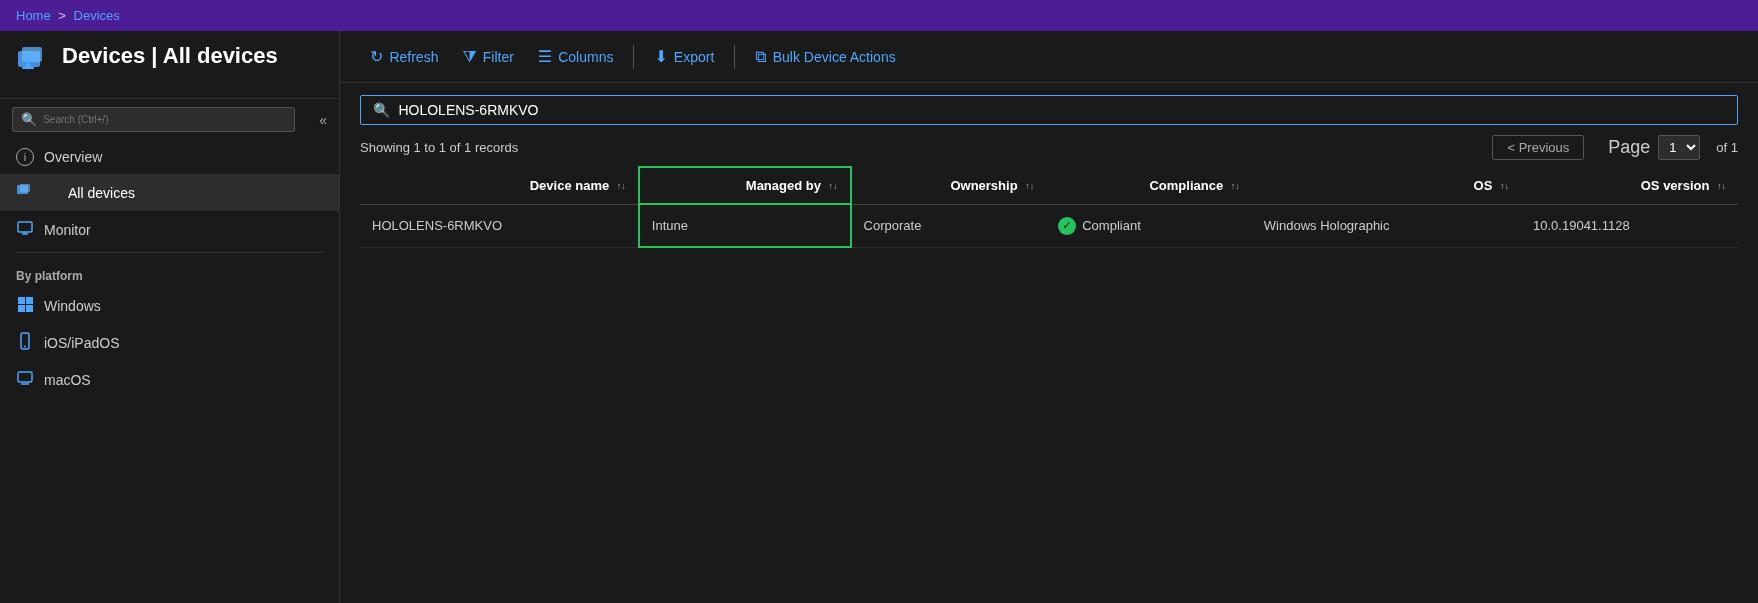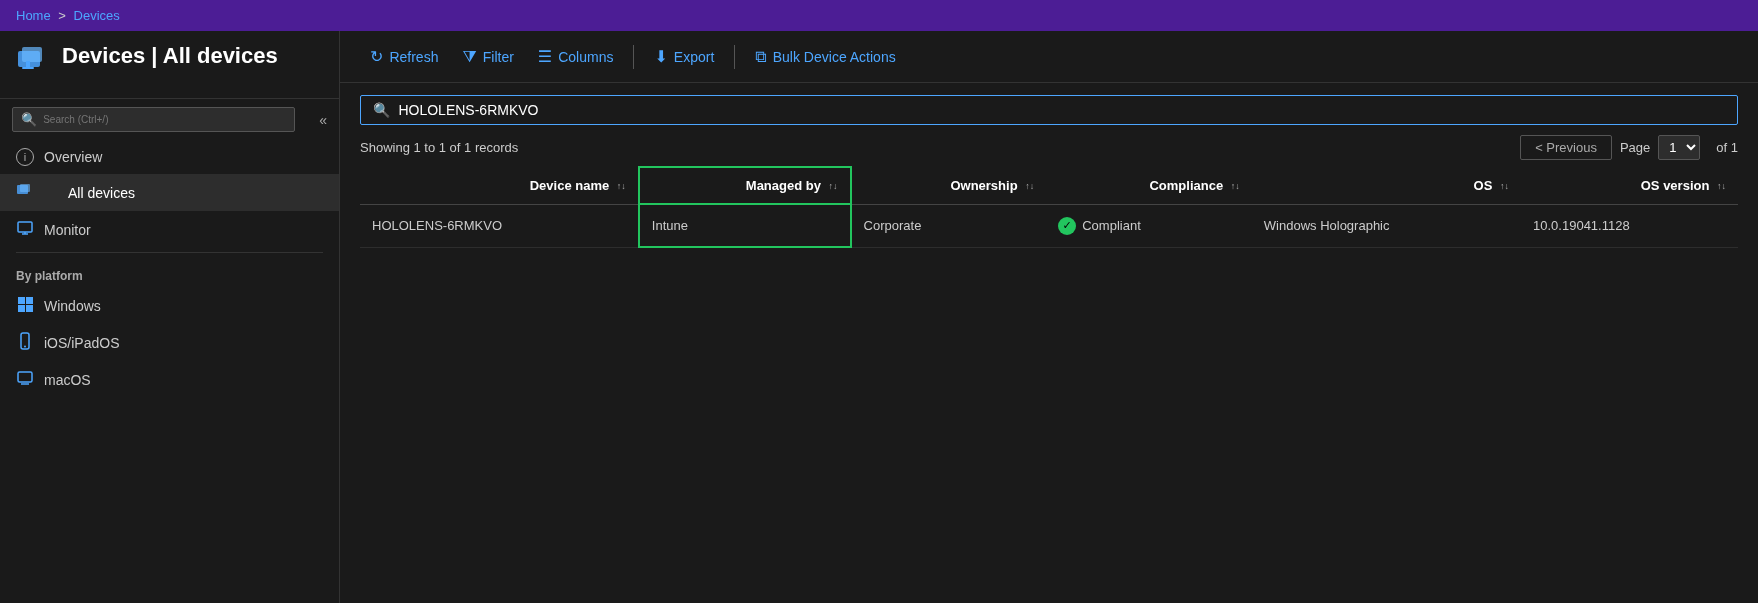--- a/index.html
+++ b/index.html
@@ -190,21 +190,21 @@
     }
     .page-prev-btn {
       background: none;
       border: 1px solid #555;
       color: #aaaaaa;
       padding: 4px 14px;
       cursor: pointer;
       font-size: 13px;
       border-radius: 2px;
     }
-    .page-label { font-size: 13px; color: #cccccc; }
+    .page-label { font-size: 18px; color: #cccccc; margin-left: 16px; }
     .page-select {
       background: #2d2d2d;
       border: 1px solid #555;
       color: #ffffff;
       padding: 3px 6px;
       font-size: 13px;
       cursor: pointer;
       border-radius: 2px;
     }
     .of-label { font-size: 13px; color: #cccccc; }

